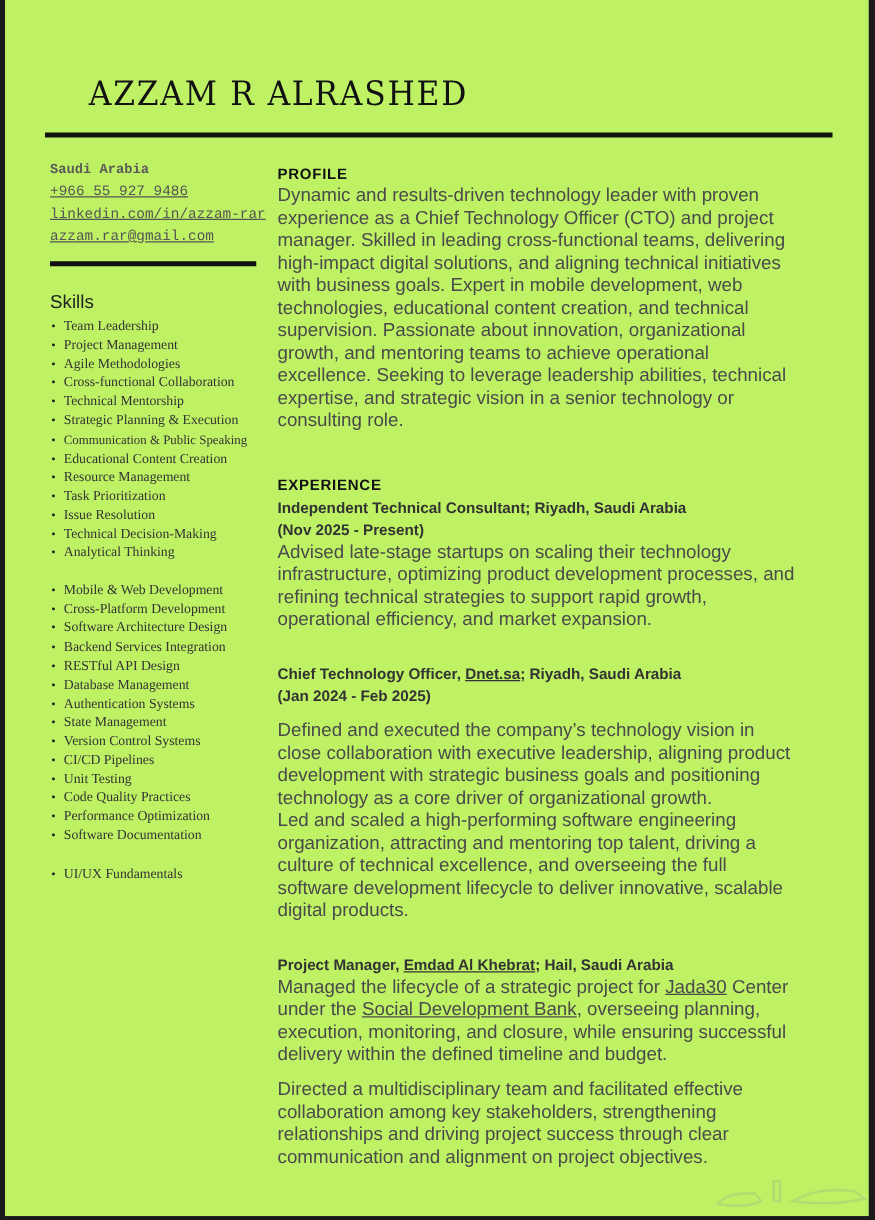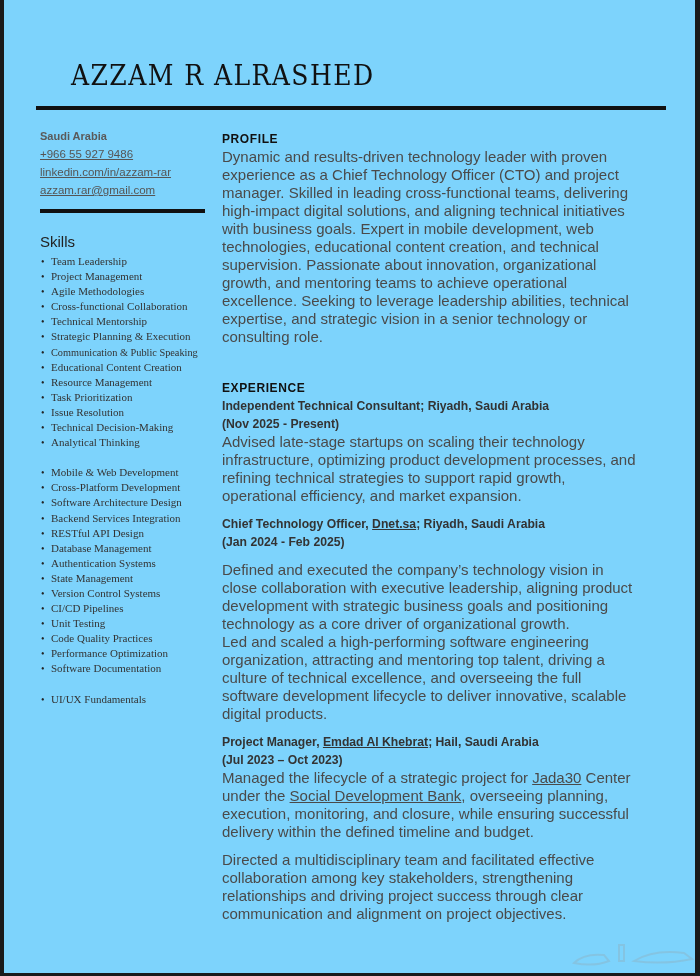--- a/index.html
+++ b/index.html
@@ -1,34 +1,34 @@
 <!DOCTYPE html>
 <html><head>
   <meta charset="utf-8">
   <style>
     * { box-sizing: border-box; margin: 0; padding: 0; }
     html, body { width: 700px; height: 976px; background: #1a1a1a; overflow: hidden; }
     .page {
       position: absolute; left: 4px; top: 0; width: 691px; height: 973px;
-      background: #7dd3fc;
+      background: #bef264;
     }
     .name {
       position: absolute; left: 67px; top: 60px;
       font-family: "DejaVu Serif", "Liberation Serif", serif;
       font-size: 27px; letter-spacing: 1.5px; color: #111;
       font-weight: normal; transform: scaleX(0.93); transform-origin: left;
     }
     .rule-top {
       position: absolute; left: 32px; top: 106px; width: 630px; height: 4px; background: #111;
     }
     .left {
       position: absolute; left: 36px; top: 127px; width: 175px;
     }
     .contact {
-      font-family: Liberation Sans, sans-serif; font-size: 11.5px; color: #555; line-height: 18px;
+      font-family: Liberation Mono, monospace; font-size: 11.5px; color: #555; line-height: 18px;
     }
     .contact .loc { font-weight: bold; color: #5a5a5a; font-size: 11px; }
     .contact a { color: #555; text-decoration: underline; display: block; }
     .rule-left { width: 165px; height: 4px; background: #111; margin-top: 10px; }
     .skills-title {
       font-family: "Liberation Sans", sans-serif; font-size: 15px; color: #222; margin-top: 20px; margin-bottom: 4px;
     }
     ul.skills { list-style: none; font-family: "Liberation Serif", serif; font-size: 11px; color: #333; }
     ul.skills li { line-height: 15.1px; padding-left: 11px; position: relative; white-space: nowrap; }
     ul.skills li::before { content: "•"; position: absolute; left: 1px; top: 0; font-size: 10px; color: #222; }
@@ -37,21 +37,21 @@
     .right {
       position: absolute; left: 218px; top: 131px; width: 415px;
       font-family: "Liberation Sans", sans-serif; color: #4a4a4a;
     }
     .sec-title { font-weight: bold; font-size: 12px; letter-spacing: 0.6px; color: #111; line-height: 17px; }
     .para { font-size: 15px; line-height: 18px; color: #4a4a4a; }
     .job-title { font-weight: bold; font-size: 12.2px; color: #333; line-height: 18px; }
     .job-title u, .para u { text-decoration: underline; }
     .job-dates { font-weight: bold; font-size: 12.2px; color: #333; line-height: 18px; }
     .mt-sec { margin-top: 34px; }
-    .mt-job { margin-top: 10px; }
+    .mt-job { margin-top: 25px; }
     .mt-para { margin-top: 10px; }
     .watermark {
       position: absolute; left: 560px; top: 935px; width: 135px; height: 36px; opacity: 0.25;
     }
     .frame-bottom { position: absolute; left: 0; top: 973px; width: 700px; height: 3px; background: #1a1a1a; }
   </style>
 </head>
 <body>
 
 <div class="page">
@@ -124,21 +124,20 @@
 
       <div class="mt-job">
         <div class="job-title"><span>Chief Technology Officer, </span><u>Dnet.sa</u><span>; Riyadh, Saudi Arabia</span></div>
         <div class="job-dates">(Jan 2024 - Feb 2025)</div>
         <p class="para mt-para">Defined and executed the company’s technology vision in close collaboration with executive leadership, aligning product development with strategic business goals and positioning technology as a core driver of organizational growth.</p>
         <p class="para">Led and scaled a high-performing software engineering organization, attracting and mentoring top talent, driving a culture of technical excellence, and overseeing the full software development lifecycle to deliver innovative, scalable digital products.</p>
       </div>
 
       <div class="mt-job">
         <div class="job-title"><span>Project Manager, </span><u>Emdad Al Khebrat</u><span>; Hail, Saudi Arabia</span></div>
-        <div class="job-dates">(Jul 2023 – Oct 2023)</div>
         <p class="para"><span>Managed the lifecycle of a strategic project for </span><u>Jada30</u><span> Center under the </span><u>Social Development Bank</u><span>, overseeing planning, execution, monitoring, and closure, while ensuring successful delivery within the defined timeline and budget.</span></p>
         <p class="para mt-para">Directed a multidisciplinary team and facilitated effective collaboration among key stakeholders, strengthening relationships and driving project success through clear communication and alignment on project objectives.</p>
       </div>
     </section>
   </main>
 
   <svg class="watermark" viewBox="0 0 135 36">
     <path d="M10 28 Q20 18 40 20 L45 26 Q30 32 10 28 Z" fill="none" stroke="#999" stroke-width="2"></path>
     <path d="M55 10 L60 10 L60 26 L55 26 Z" fill="none" stroke="#999" stroke-width="2"></path>
     <path d="M70 26 Q90 14 120 18 L128 24 Q100 30 70 26 Z" fill="none" stroke="#999" stroke-width="2"></path>

